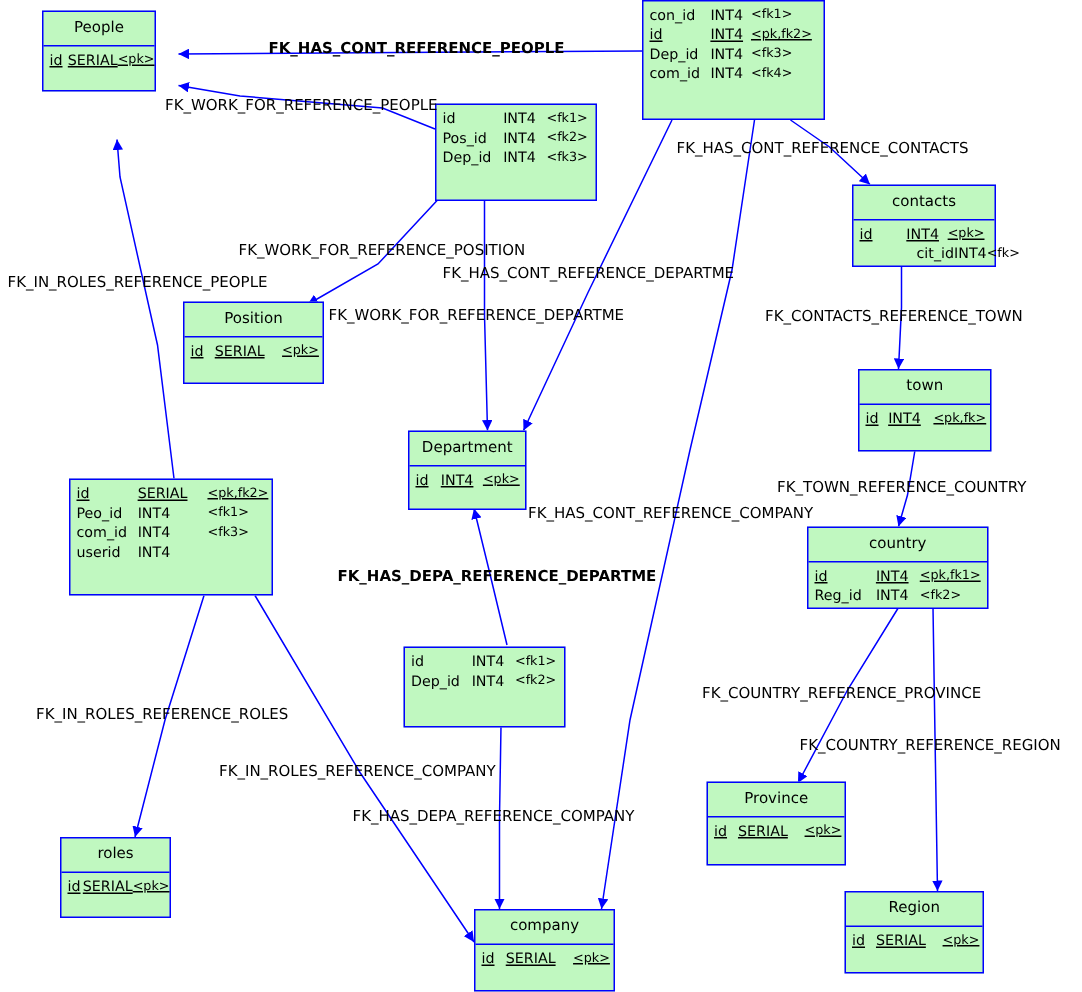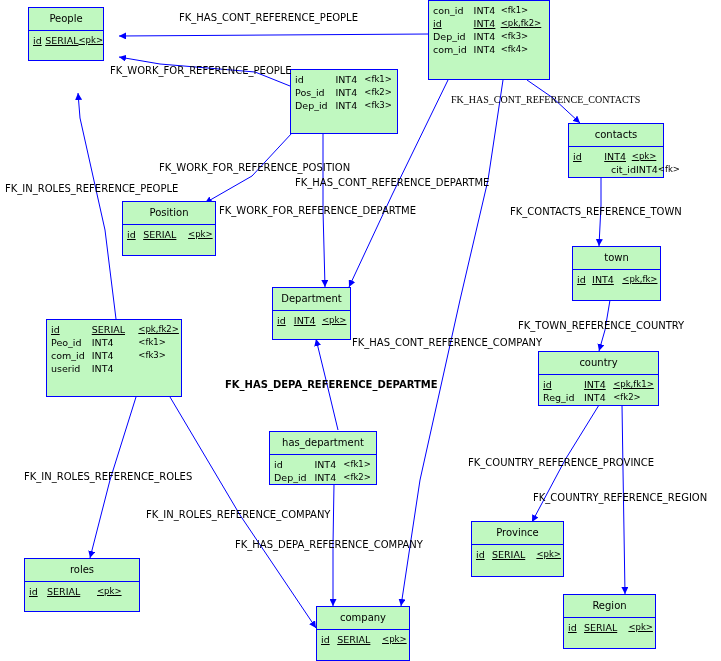--- a/index.html
+++ b/index.html
@@ -187,21 +187,20 @@
       </div>
       <div class="row">
         <span class="c-name" style="width: 42px; display: inline-block;">Reg_id</span>
         <span class="c-type" style="width: 30px; display: inline-block;">INT4</span>
         <span class="c-key" style="width: 46px; display: inline-block;">&lt;fk2&gt;</span>
       </div>
     </div>
 </div>
 
 <div class="entity" style="left:269px;top:431px;width:108px;height:54px;">
-  <div class="title">has_department</div>
   <div class="cols">
       <div class="row">
         <span class="c-name" style="width: 42px; display: inline-block;">id</span>
         <span class="c-type" style="width: 30px; display: inline-block;">INT4</span>
         <span class="c-key" style="width: 34px; display: inline-block;">&lt;fk1&gt;</span>
       </div>
       <div class="row">
         <span class="c-name" style="width: 42px; display: inline-block;">Dep_id</span>
         <span class="c-type" style="width: 30px; display: inline-block;">INT4</span>
         <span class="c-key" style="width: 34px; display: inline-block;">&lt;fk2&gt;</span>
@@ -213,21 +212,21 @@
   <div class="title">Province</div>
   <div class="cols">
       <div class="row pk">
         <span class="c-name" style="width: 18px; display: inline-block;">id</span>
         <span class="c-type" style="width: 50px; display: inline-block;">SERIAL</span>
         <span class="c-key" style="width: 30px; display: inline-block;">&lt;pk&gt;</span>
       </div>
     </div>
 </div>
 
-<div class="entity" style="left:24px;top:558px;width:116px;height:54px;">
+<div class="entity" style="left:40px;top:558px;width:74px;height:54px;">
   <div class="title">roles</div>
   <div class="cols">
       <div class="row pk">
         <span class="c-name" style="width: 18px; display: inline-block;">id</span>
         <span class="c-type" style="width: 50px; display: inline-block;">SERIAL</span>
         <span class="c-key" style="width: 30px; display: inline-block;">&lt;pk&gt;</span>
       </div>
     </div>
 </div>
 
@@ -246,26 +245,26 @@
   <div class="title">Region</div>
   <div class="cols">
       <div class="row pk">
         <span class="c-name" style="width: 18px; display: inline-block;">id</span>
         <span class="c-type" style="width: 50px; display: inline-block;">SERIAL</span>
         <span class="c-key" style="width: 30px; display: inline-block;">&lt;pk&gt;</span>
       </div>
     </div>
 </div>
 
-<div class="lbl" style="left:179px;top:12px;">FK_HAS_CONT_REFERENCE_PEOPLE</div>
+<div class="lbl" style="left:179px;top:27px;font-weight:bold;">FK_HAS_CONT_REFERENCE_PEOPLE</div>
 <div class="lbl" style="left:110px;top:65px;">FK_WORK_FOR_REFERENCE_PEOPLE</div>
 <div class="lbl" style="left:159px;top:162px;">FK_WORK_FOR_REFERENCE_POSITION</div>
 <div class="lbl" style="left:295px;top:177px;">FK_HAS_CONT_REFERENCE_DEPARTME</div>
 <div class="lbl" style="left:219px;top:205px;">FK_WORK_FOR_REFERENCE_DEPARTME</div>
-<div class="lbl" style="left:451px;top:94px;font-family:Liberation Serif, serif;">FK_HAS_CONT_REFERENCE_CONTACTS</div>
+<div class="lbl" style="left:451px;top:94px;">FK_HAS_CONT_REFERENCE_CONTACTS</div>
 <div class="lbl" style="left:352px;top:337px;">FK_HAS_CONT_REFERENCE_COMPANY</div>
 <div class="lbl" style="left:5px;top:183px;">FK_IN_ROLES_REFERENCE_PEOPLE</div>
 <div class="lbl" style="left:510px;top:206px;">FK_CONTACTS_REFERENCE_TOWN</div>
 <div class="lbl" style="left:518px;top:320px;">FK_TOWN_REFERENCE_COUNTRY</div>
 <div class="lbl" style="left:225px;top:379px;font-weight:bold;">FK_HAS_DEPA_REFERENCE_DEPARTME</div>
 <div class="lbl" style="left:24px;top:471px;">FK_IN_ROLES_REFERENCE_ROLES</div>
 <div class="lbl" style="left:146px;top:509px;">FK_IN_ROLES_REFERENCE_COMPANY</div>
 <div class="lbl" style="left:235px;top:539px;">FK_HAS_DEPA_REFERENCE_COMPANY</div>
 <div class="lbl" style="left:468px;top:457px;">FK_COUNTRY_REFERENCE_PROVINCE</div>
 <div class="lbl" style="left:533px;top:492px;text-align:right;">FK_COUNTRY_REFERENCE_REGION</div>

